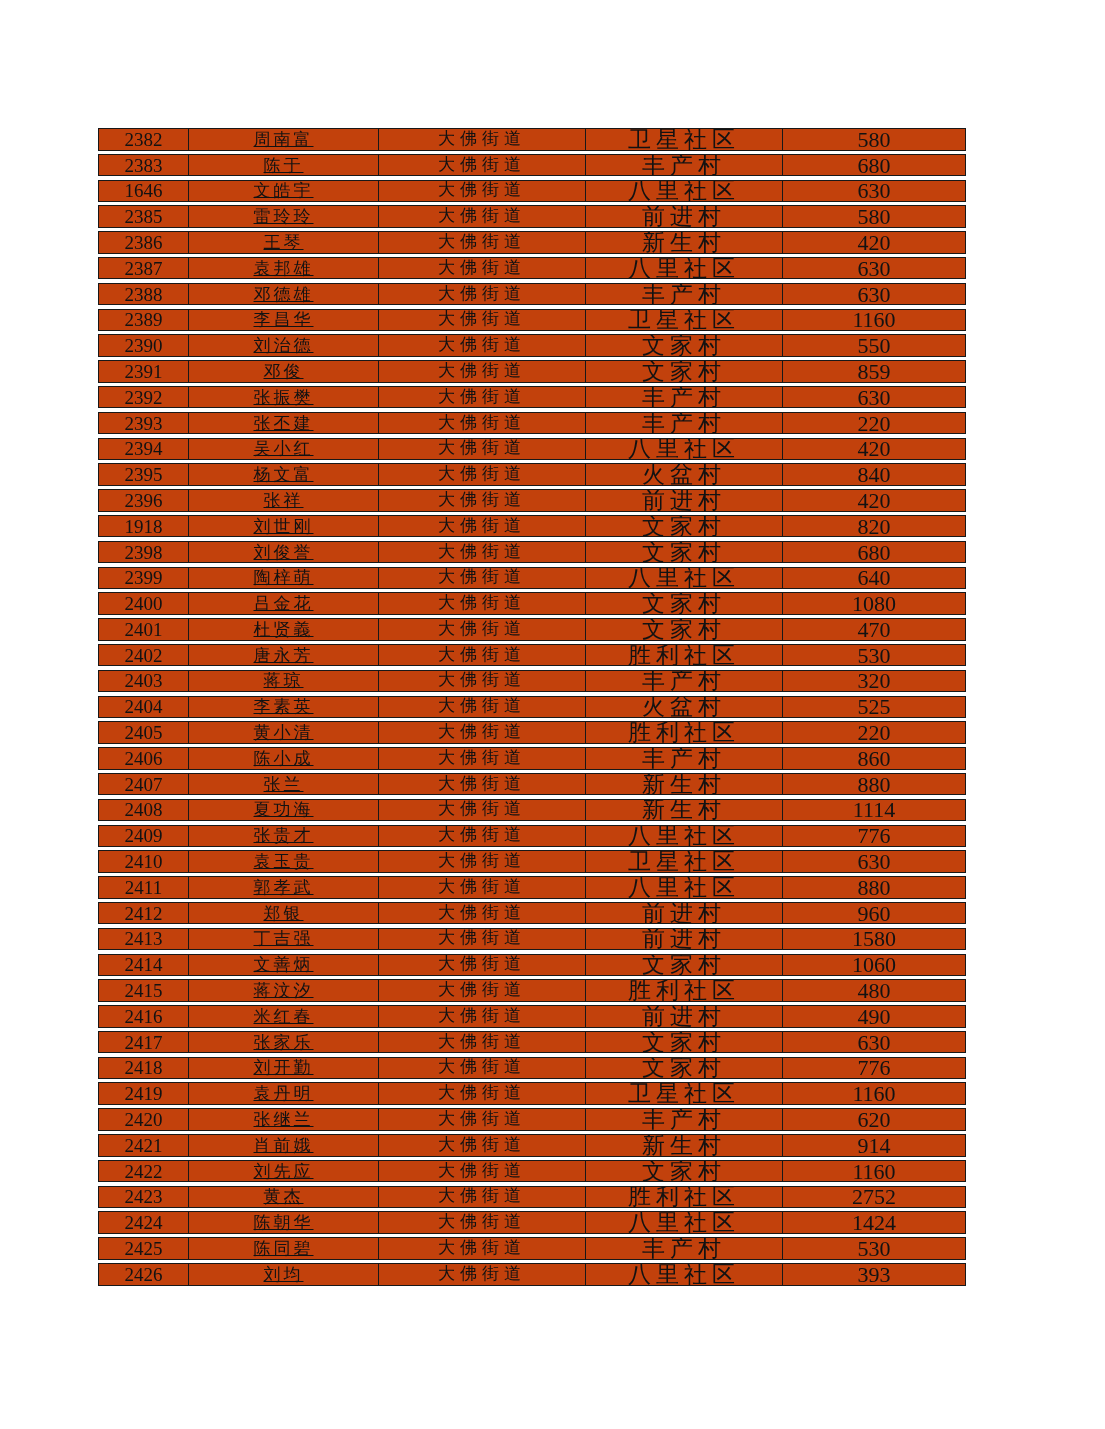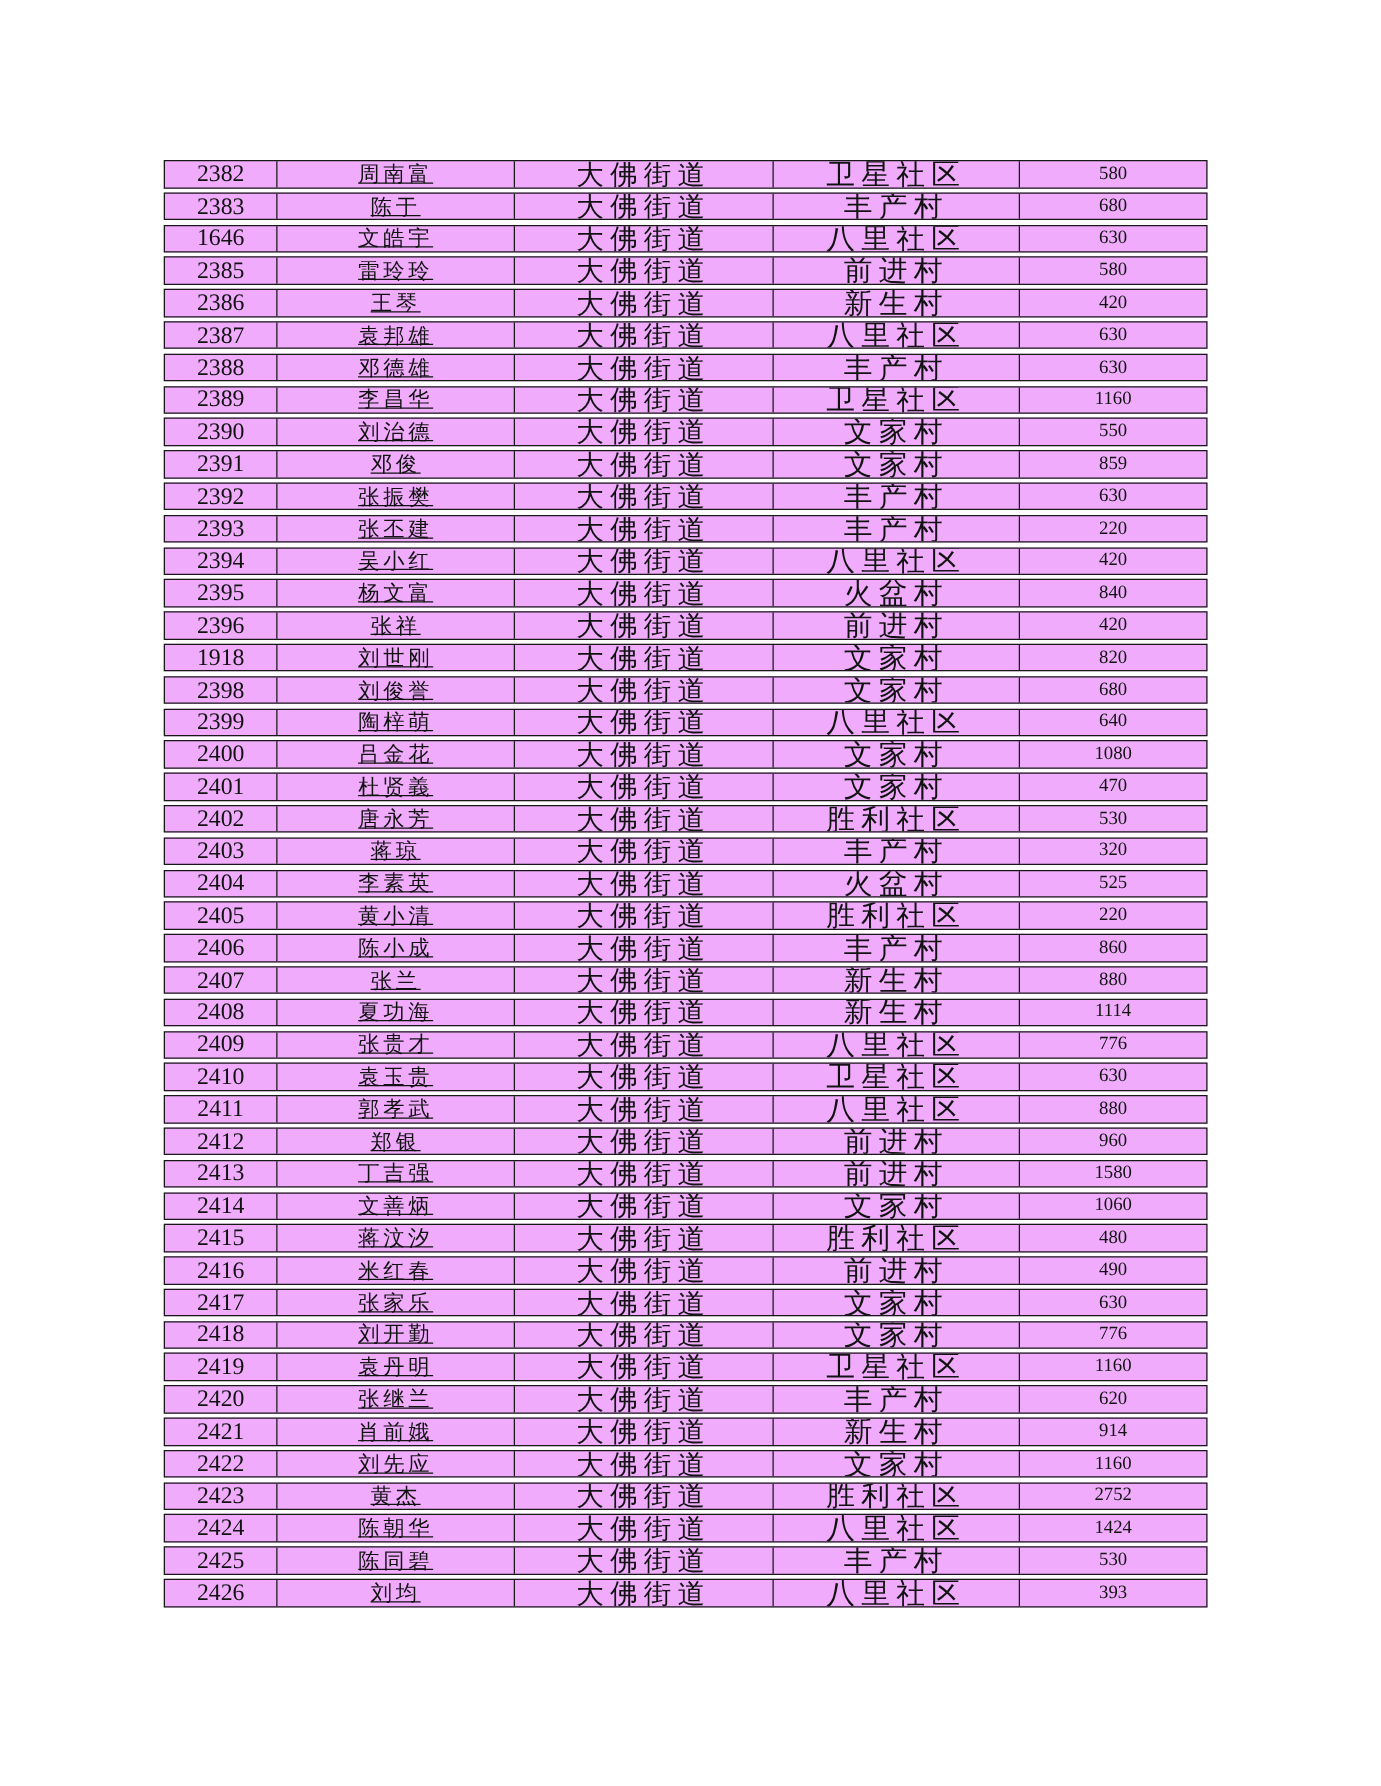--- a/index.html
+++ b/index.html
@@ -24,22 +24,21 @@
     left: 98px;
     top: 128px;
     width: 868px;
   }
   .t-row {
     display: flex;
     box-sizing: border-box;
     height: 22.5px;
     border: 1.5px solid #181818;
     margin-bottom: 3.3px;
-    background: #f0abfc;
-    margin-left: 33px;
+    background: #c2410c;
   }
   .t-row:last-child { margin-bottom: 0; }
   .t-cell {
     display: flex;
     align-items: center;
     justify-content: center;
     box-sizing: border-box;
     overflow: hidden;
     white-space: nowrap;
     line-height: 19px;
@@ -52,32 +51,33 @@
   .c-name {
     width: 190px;
     border-right: 1.5px solid #181818;
     font-size: 17px;
     letter-spacing: 3px;
     text-decoration: underline;
   }
   .c-street {
     width: 207px;
     border-right: 1.5px solid #181818;
-    font-size: 22px;
+    font-size: 17px;
     letter-spacing: 5px;
+    font-family: Liberation Mono, monospace;
   }
   .c-village {
     width: 197px;
     border-right: 1.5px solid #181818;
     font-size: 23px;
     letter-spacing: 5px;
   }
   .c-amount {
     flex: 1;
-    font-size: 15px;
+    font-size: 22px;
   }
 </style>
 </head>
 <body>
 
 <div class="page">
   <div class="table-wrap">
 
   <div class="t-row">
         <div class="t-cell c-serial">2382</div>

